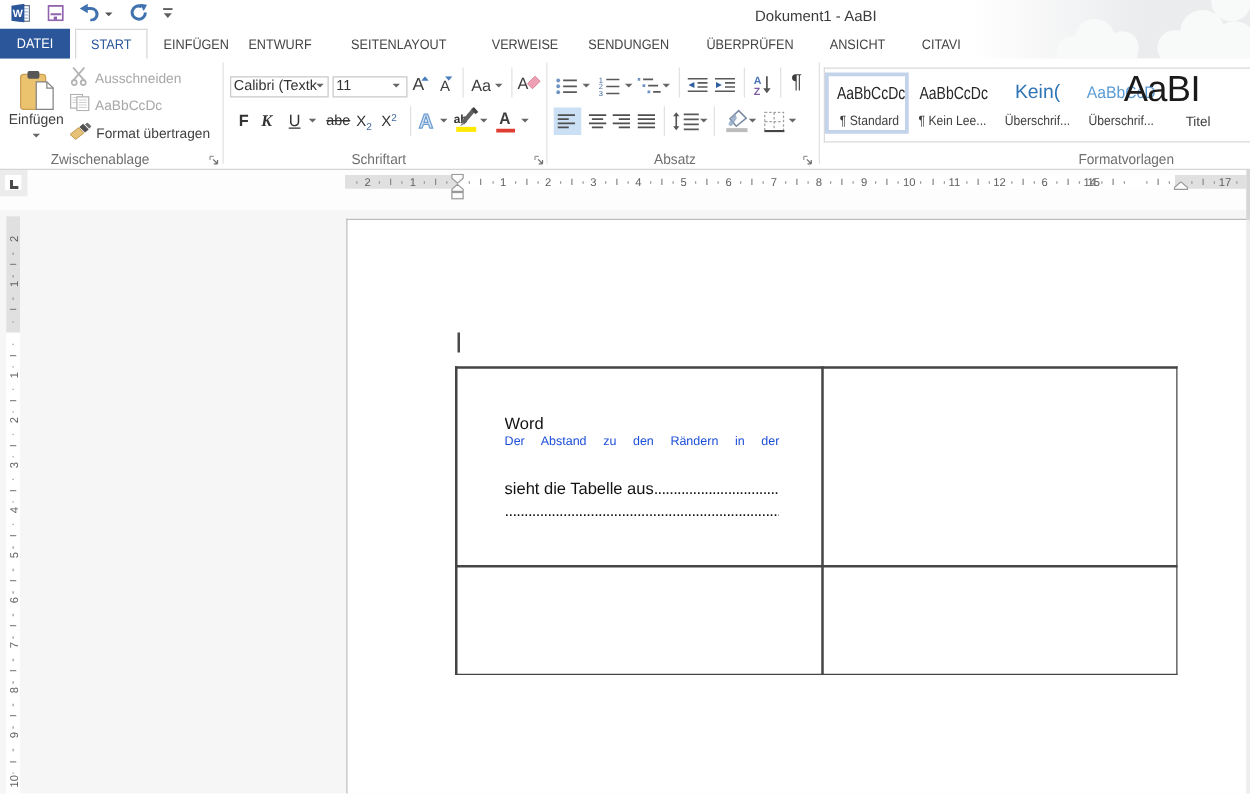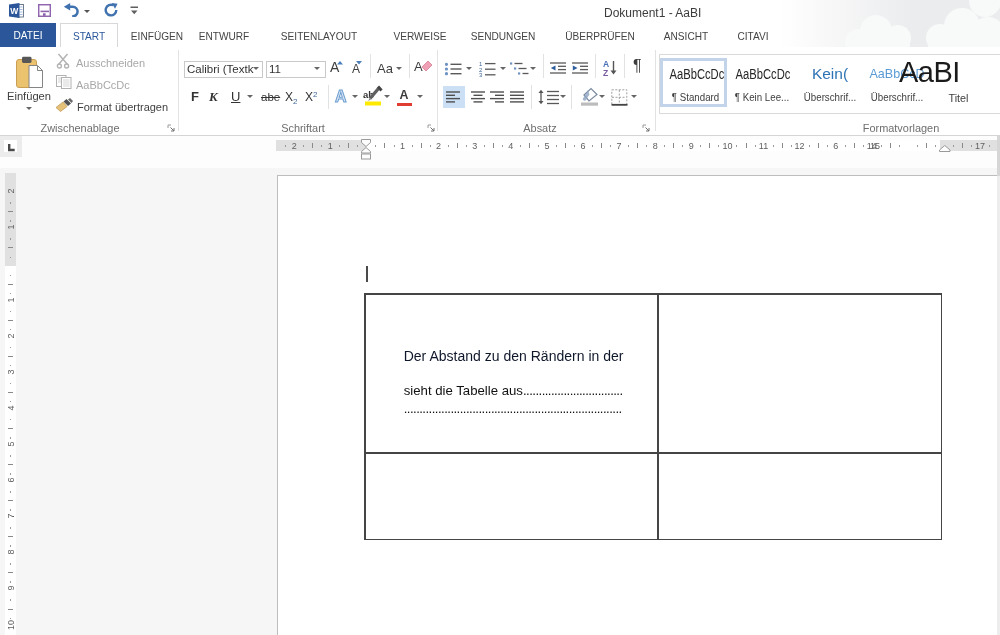--- a/index.html
+++ b/index.html
@@ -15,21 +15,21 @@
 .dl{position:absolute;width:9px;height:9px}
 
 .rn{position:absolute;top:1px;width:16px;text-align:center;font-size:9px;color:#5f5f5f}
 .rb{position:absolute;top:3px;width:1px;height:5px;background:#8a8a8a}
 .rd{position:absolute;top:5px;width:1px;height:1.6px;background:#9a9a9a}
 .vn{position:absolute;left:1px;width:10px;text-align:center;font-size:9px;color:#5f5f5f;transform:rotate(-90deg)}
 .vb{position:absolute;left:3px;height:1px;width:5px;background:#8a8a8a}
 .vd{position:absolute;left:5px;height:1.6px;width:1px;background:#9a9a9a}
 
 .dt{position:absolute;left:403.7px;width:219.8px;font-size:13.2px;color:#111;white-space:nowrap;overflow:hidden}
-.jt{position:absolute;left:403.7px;width:219.8px;font-size:14px;color:#0f172a;text-align:justify;text-align-last:justify;white-space:nowrap}
+.jt{position:absolute;left:403.7px;width:219.8px;font-size:10px;color:#1d4ed8;text-align:justify;text-align-last:justify;white-space:nowrap}
 </style></head>
 <body>
 <div id="root">
 
 <div class="a" style="left:0;top:0;width:1000px;height:47px;background:#fff;overflow:hidden">
   <div class="a" style="left:780px;top:0;width:220px;height:47px;background:linear-gradient(to right,rgba(234,235,236,0),rgba(233,234,236,.9) 60%)"></div>
   <svg class="a" style="left:780px;top:0" width="220" height="47">
     <g fill="#f8f9f9">
       <circle cx="78" cy="42" r="13"></circle>
           <circle cx="96" cy="31" r="16"></circle>
@@ -498,19 +498,20 @@
 
 <div class="a" style="left:364px;top:293px;width:578px;height:247px">
   <div class="a" style="left:0;top:0;width:578px;height:1.6px;background:#454545"></div>
   <div class="a" style="left:0;top:159px;width:578px;height:1.6px;background:#454545"></div>
   <div class="a" style="left:0;top:245.6px;width:578px;height:1.6px;background:#454545"></div>
   <div class="a" style="left:0;top:0;width:1.6px;height:247px;background:#454545"></div>
   <div class="a" style="left:293.2px;top:0;width:1.6px;height:247px;background:#454545"></div>
   <div class="a" style="left:576.6px;top:0;width:1.6px;height:247px;background:#454545"></div>
 </div>
 
+<div class="dt" style="top:331px">Word</div>
 <div class="jt" style="top:347.9px">Der Abstand zu den Rändern in der</div>
 <div class="dt" style="top:383.2px">sieht die Tabelle aus<span style="letter-spacing:-.55px">.......................................................</span></div>
 <div class="dt" style="top:400.8px"><span style="letter-spacing:-.55px">..........................................................................................................</span></div>
 
 <div class="a" style="left:997px;top:136px;width:3px;height:40px;background:#d6d6d6"></div>
 <div class="a" style="left:997px;top:176px;width:3px;height:459px;background:#ededed"></div>
 
 </div>
 </body></html>

